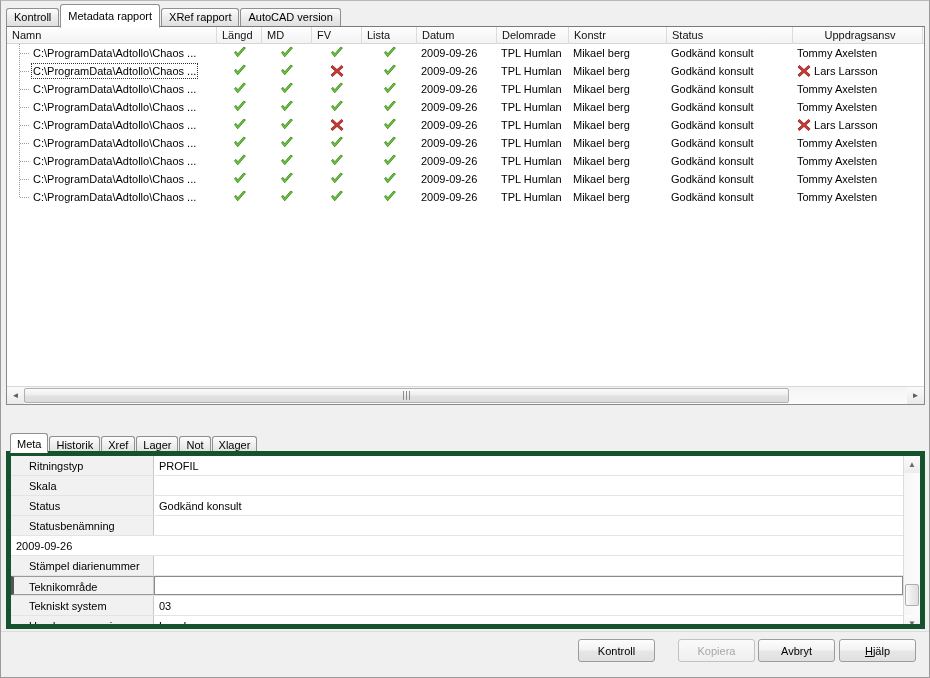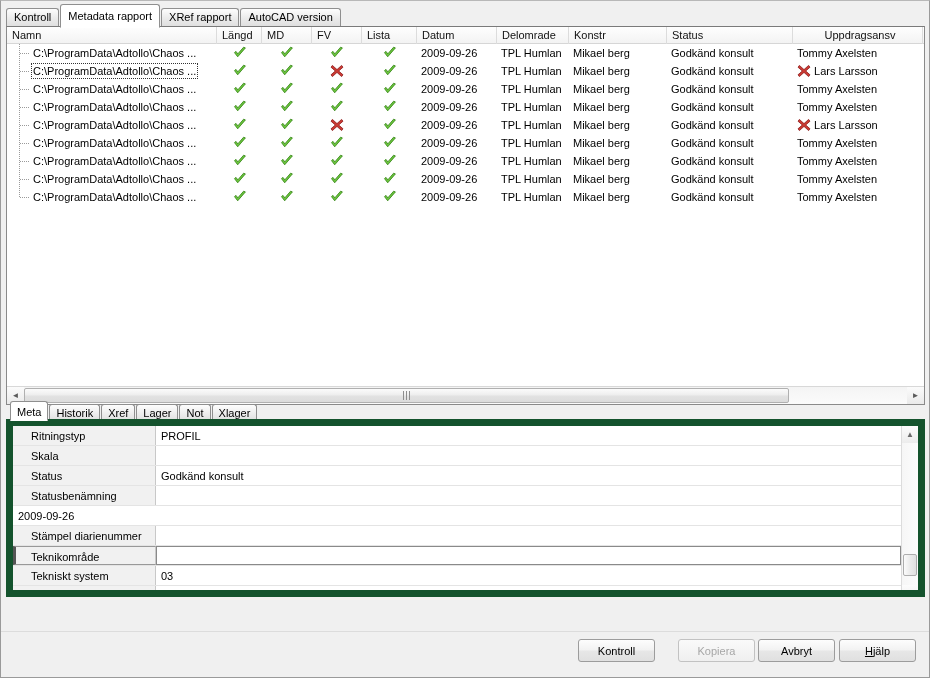--- a/index.html
+++ b/index.html
@@ -167,21 +167,21 @@
     border-radius: 2px;
     display: flex; align-items: center; justify-content: center;
   }
   .grip { width: 7px; height: 9px;
     background-image: repeating-linear-gradient(to right, #8d8d8d 0 1px, transparent 1px 3px);
   }
 
   
   .detailpanel {
     position: absolute;
-    left: 5px; top: 400px;
+    left: 5px; top: 432px;
     width: 766px; height: 215px;
   }
   .subtabstrip {
     position: relative;
     height: 19px;
     display: flex; align-items: flex-end;
     padding-left: 4px;
   }
   .subtab {
     background: linear-gradient(to bottom,#fdfdfd 0%, #eeeeee 55%, #e1e1e1 100%);
@@ -201,21 +201,21 @@
     z-index: 5;
     margin-bottom: -1px;
     border-bottom: 1px solid #fff;
   }
 
   .propgrid {
     position: absolute;
     left: 0; top: 18px;
     width: 919px; height: 178px;
     background: #a3a3a3;
-    border: 7px solid #14532d;
+    border: 5px solid #14532d;
     overflow: hidden;
   }
   .propscroll-area {
     position: absolute;
     left: 0; top: 0; right: 17px; bottom: 0;
     overflow: hidden;
   }
   .prow {
     display: flex;
     height: 20px;

